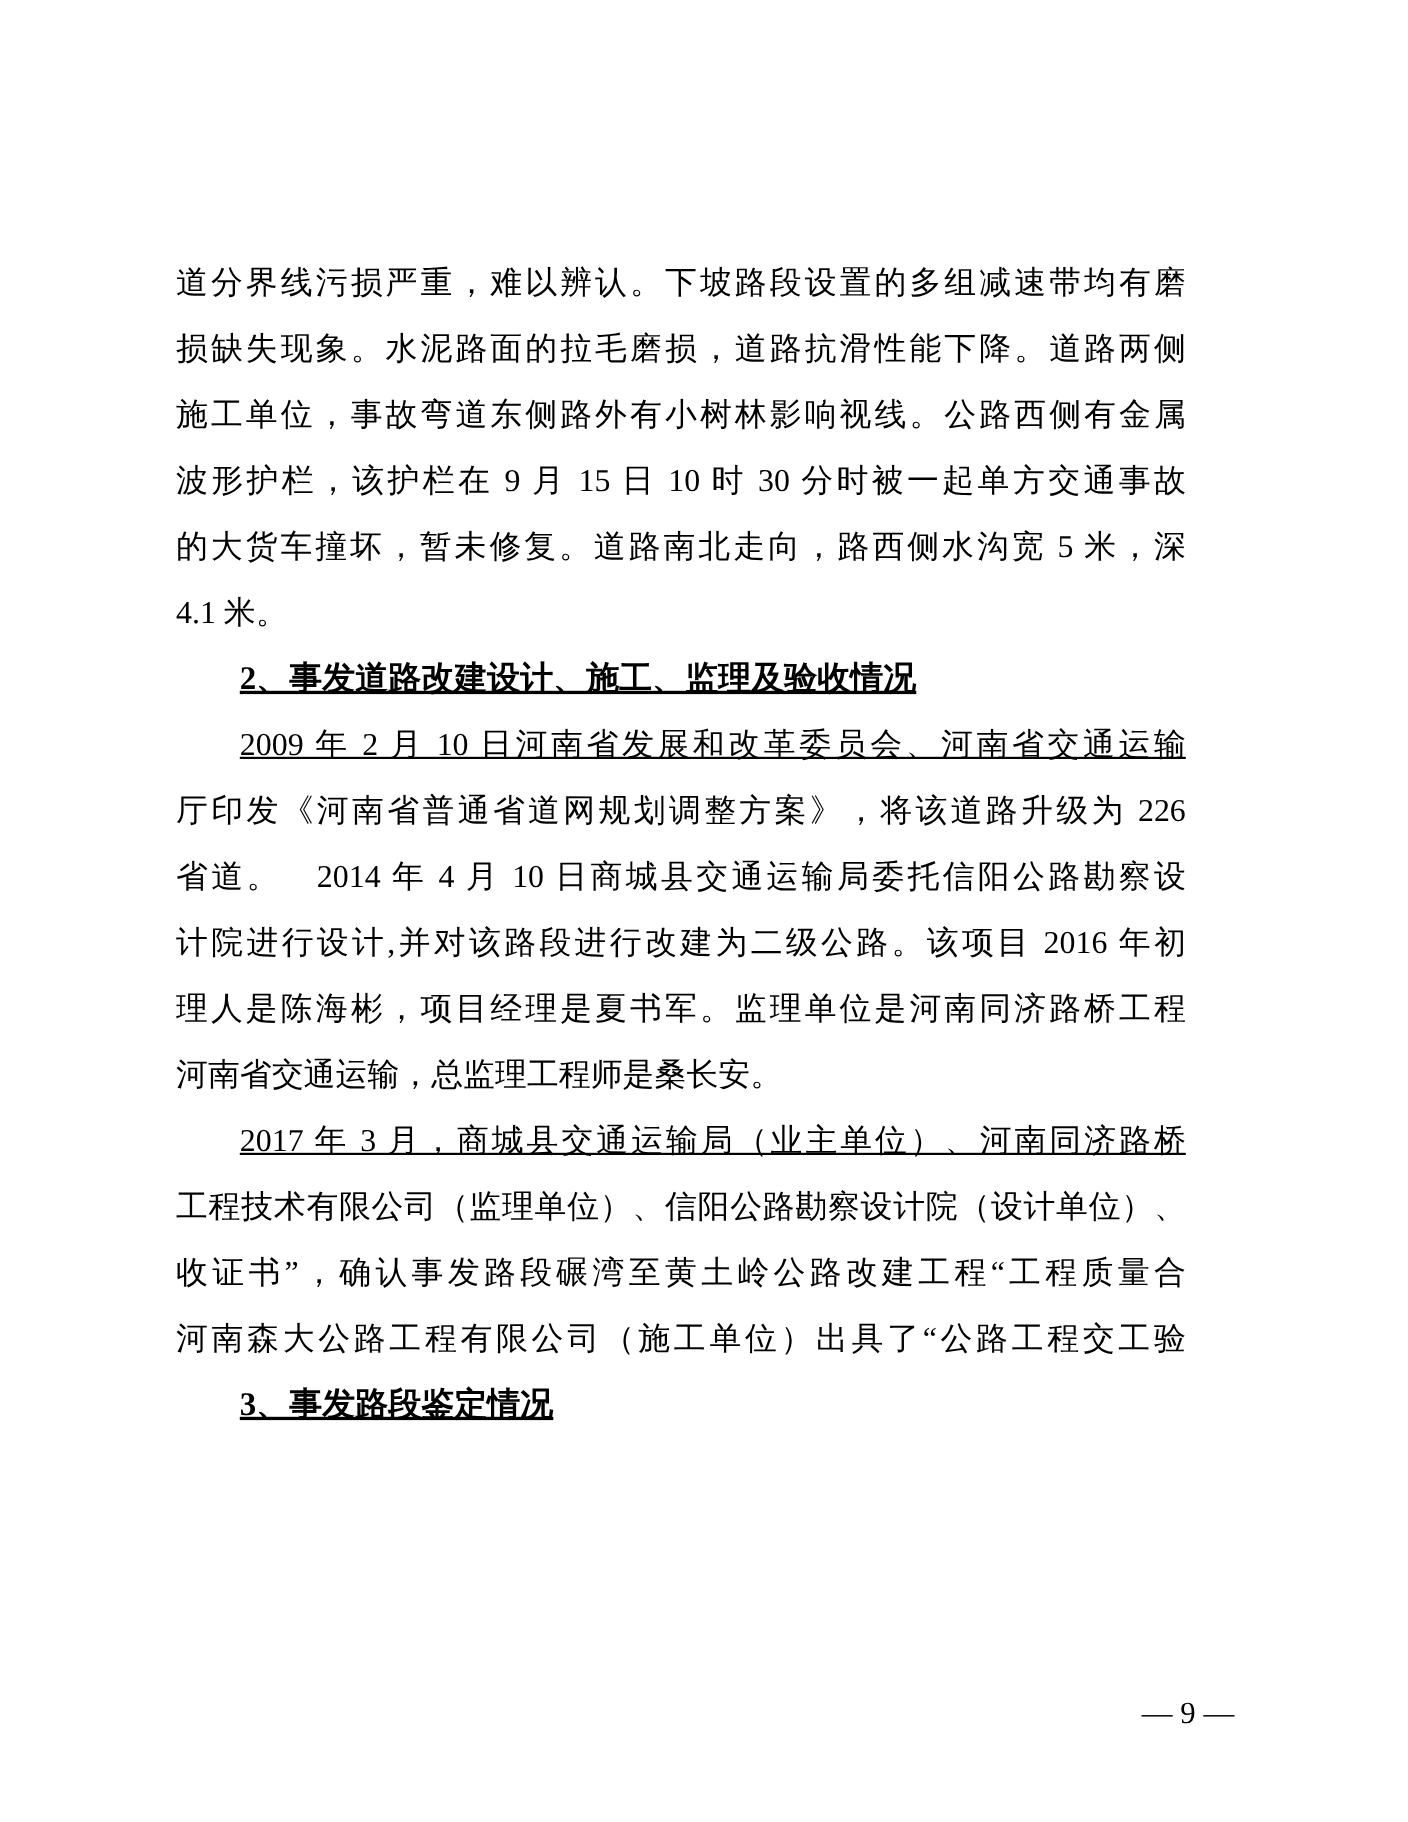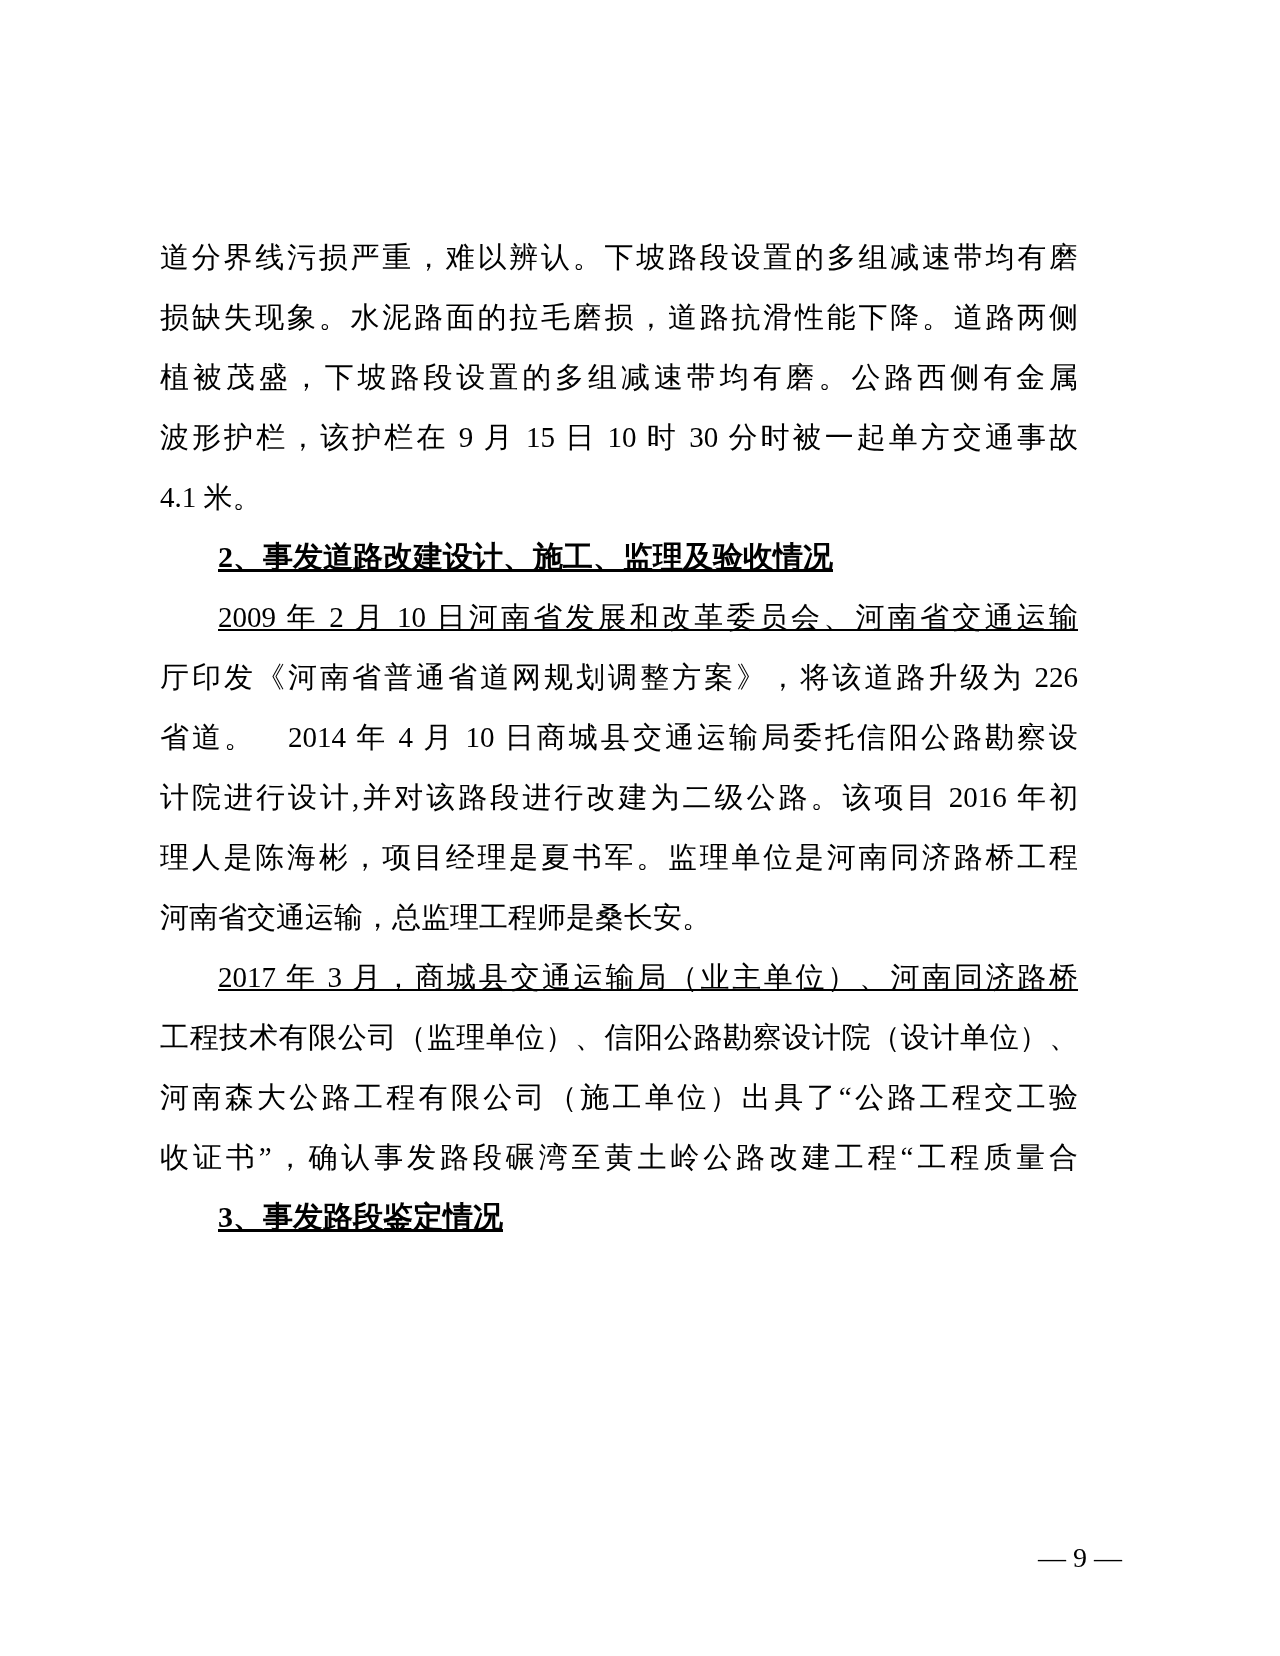--- a/index.html
+++ b/index.html
@@ -61,32 +61,33 @@
   }
 </style>
 </head>
 <body>
 
 <div class="page">
 
   <div class="textblock">
     <div class="line just">道分界线污损严重，难以辨认。下坡路段设置的多组减速带均有磨</div>
     <div class="line just">损缺失现象。水泥路面的拉毛磨损，道路抗滑性能下降。道路两侧</div>
-    <div class="line just">植被茂盛，下坡路段设置的多组减速带均有磨。公路西侧有金属</div>
+    <div class="line just">施工单位，事故弯道东侧路外有小树林影响视线。公路西侧有金属</div>
     <div class="line just">波形护栏，该护栏在 9 月 15 日 10 时 30 分时被一起单方交通事故</div>
+    <div class="line just">的大货车撞坏，暂未修复。道路南北走向，路西侧水沟宽 5 米，深</div>
     <div class="line plain">4.1 米。</div>
     <div class="line heading indent">2、事发道路改建设计、施工、监理及验收情况</div>
     <div class="line just indent">2009 年 2 月 10 日河南省发展和改革委员会、河南省交通运输</div>
     <div class="line just">厅印发《河南省普通省道网规划调整方案》，将该道路升级为 226</div>
     <div class="line just">省道。　2014 年 4 月 10 日商城县交通运输局委托信阳公路勘察设</div>
     <div class="line just">计院进行设计,并对该路段进行改建为二级公路。该项目 2016 年初</div>
     <div class="line just">理人是陈海彬，项目经理是夏书军。监理单位是河南同济路桥工程</div>
     <div class="line plain">河南省交通运输，总监理工程师是桑长安。</div>
     <div class="line just indent">2017 年 3 月，商城县交通运输局（业主单位）、河南同济路桥</div>
     <div class="line just">工程技术有限公司（监理单位）、信阳公路勘察设计院（设计单位）、</div>
+    <div class="line just">收证书”，确认事发路段碾湾至黄土岭公路改建工程“工程质量合</div>
     <div class="line just">河南森大公路工程有限公司（施工单位）出具了“公路工程交工验</div>
-    <div class="line just">收证书”，确认事发路段碾湾至黄土岭公路改建工程“工程质量合</div>
     <div class="line heading indent">3、事发路段鉴定情况</div>
   </div>
 
   <div class="footer">— 9 —</div>
 
 </div>
 
 </body></html>

